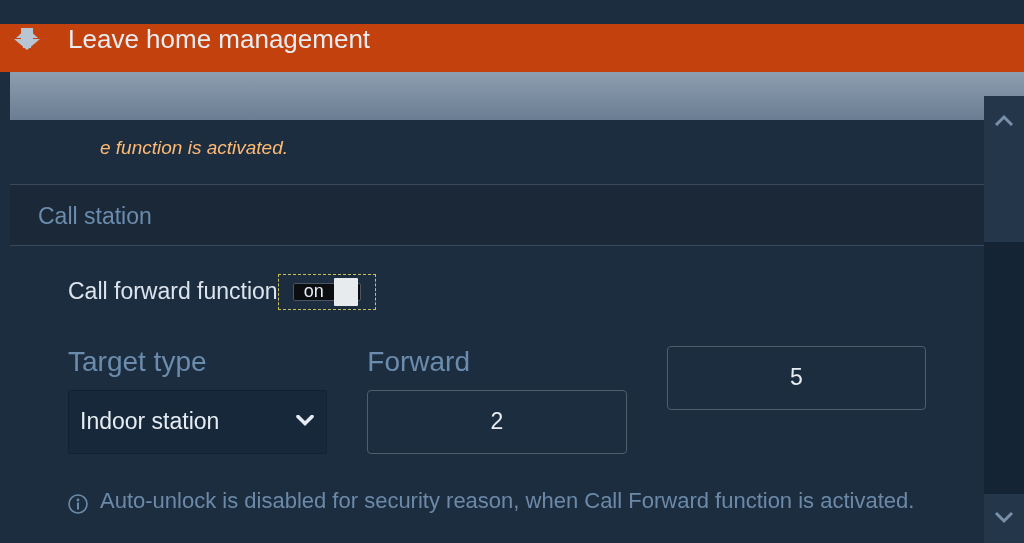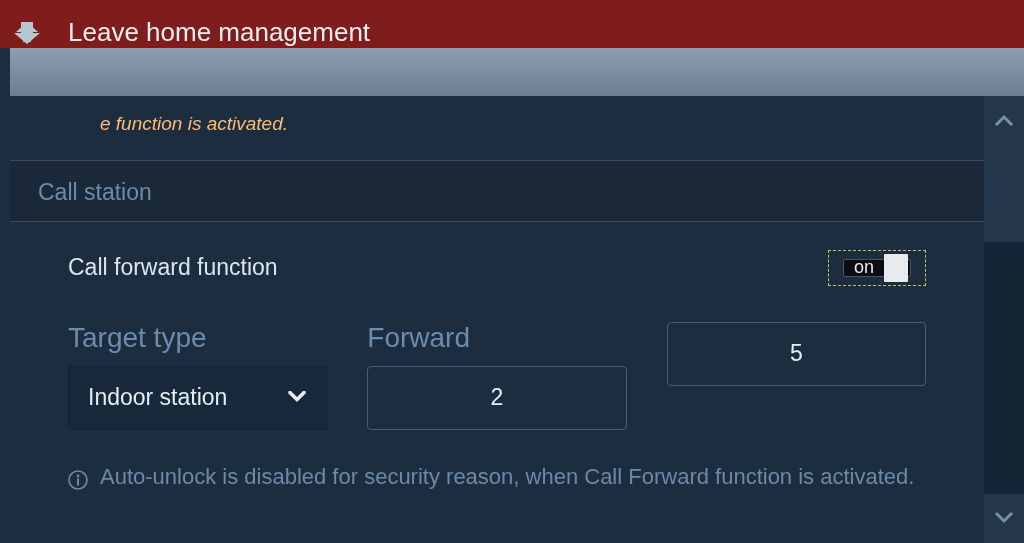--- a/index.html
+++ b/index.html
@@ -8,23 +8,24 @@
       height: 543px;
       background: #1d2d40;
       font-family: Arial, Helvetica, sans-serif;
       overflow: hidden;
       position: relative;
     }
     .header {
       width: 100%;
       height: 48px;
       display: flex;
-      align-items: flex-end;
+      align-items: flex-start;
       padding: 0 12px;
-      background: #7f1d1d;
+      background: #c2410c;
+      margin-top: 24px;
     }
     .back-arrow {
       width: 30px;
       height: 30px;
       display: flex;
       align-items: center;
       justify-content: center;
       margin-right: 26px;
     }
     .back-arrow svg { fill: #b8c5d3; }
@@ -55,21 +56,20 @@
       color: #6b8cad;
       font-size: 23px;
       padding: 18px 8px 15px 28px;
       border-top: 1px solid #3a4a5c;
       border-bottom: 1px solid #3a4a5c;
       background: #1a2838;
     }
     .toggle-row {
       display: flex;
       align-items: center;
-      justify-content: space-between;
       padding: 28px 58px 28px 58px;
     }
     .toggle-label {
       color: #dce5ee;
       font-size: 23px;
     }
     .toggle-wrap {
       border: 1px dashed #c9c05a;
       padding: 8px 14px;
       display: flex;
@@ -111,21 +111,21 @@
       font-size: 28px;
       margin-bottom: 12px;
     }
     .select-box {
       height: 64px;
       background: #17283b;
       border-radius: 2px;
       display: flex;
       align-items: center;
       justify-content: space-between;
-      padding: 0 20px;
+      padding: 0 12px;
       cursor: pointer;
       box-shadow: inset 0 0 0 1px rgba(0,0,0,0.15);
     }
     .select-value {
       color: #e6ecf2;
       font-size: 23px;
     }
     .chevron svg { fill: #e6ecf2; }
     .input-box {
       height: 64px;

